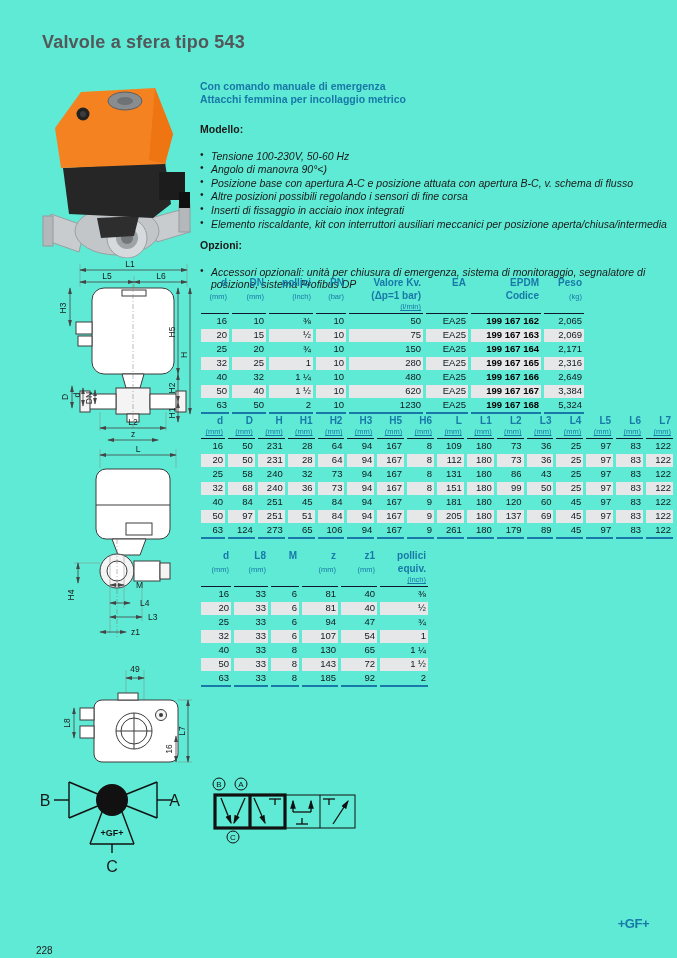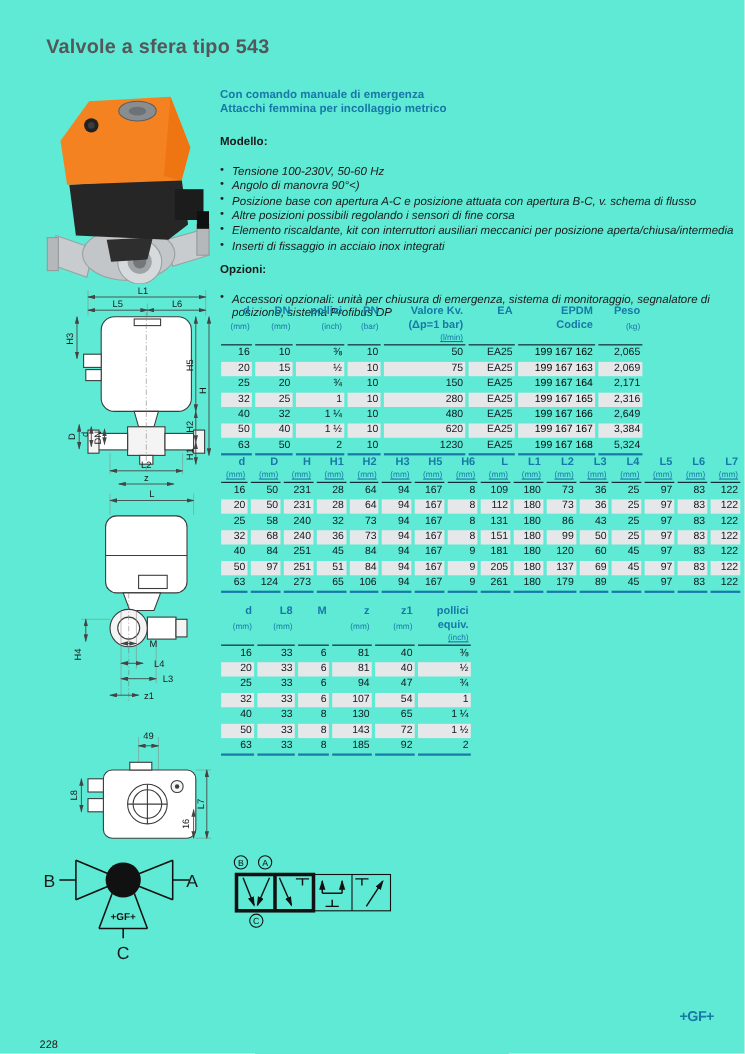--- a/index.html
+++ b/index.html
@@ -20,21 +20,21 @@
   #t1{left:198px;top:276px;}
   #t2{left:198px;top:414px;}
   #t3{left:198px;top:549px;}
   table{border-collapse:separate;border-spacing:3px 1px;table-layout:fixed;}
   #t2 table{width:478px;}
   th,td{padding:0 2px 1px 0;text-align:right;vertical-align:bottom;white-space:nowrap;line-height:1.12;}
   th.h-label{color:#1878a8;font-weight:bold;font-size:10px;}
   th.h-unit{color:#1878a8;font-weight:normal;font-size:7.5px;}
   thead tr.h-last th{border-bottom:1px solid #0f172a;text-decoration:underline;}
   td{font-size:9.5px;color:#10181f;height:12px;}
-  td.bold{font-weight:normal;color:#000;}
+  td.bold{font-weight:bold;color:#000;}
   tbody tr:nth-child(even) td{background:#e6e7e8;}
   tbody tr:last-child td{border-bottom:2px solid #1878a8;}
   #t1 table tr:first-child th:nth-child(1){width:26px}
   #t1 table tr:first-child th:nth-child(2){width:32px}
   #t1 table tr:first-child th:nth-child(3){width:42px}
   #t1 table tr:first-child th:nth-child(4){width:28px}
   #t1 table tr:first-child th:nth-child(5){width:72px}
   #t1 table tr:first-child th:nth-child(6){width:40px}
   #t1 table tr:first-child th:nth-child(7){width:68px}
   #t1 table tr:first-child th:nth-child(8){width:38px}
@@ -91,22 +91,22 @@
     <div>Attacchi femmina per incollaggio metrico</div>
   </div>
 
   <div class="section sec-modello">
     <div class="sec-head">Modello:</div>
     <ul class="bullets">
       <li>Tensione 100-230V, 50-60 Hz</li>
       <li>Angolo di manovra 90°&lt;)</li>
       <li>Posizione base con apertura A-C e posizione attuata con apertura B-C, v. schema di flusso</li>
       <li>Altre posizioni possibili regolando i sensori di fine corsa</li>
+      <li>Inserti di fissaggio in acciaio inox integrati</li>
       <li>Elemento riscaldante, kit con interruttori ausiliari meccanici per posizione aperta/chiusa/intermedia</li>
-      <li>Inserti di fissaggio in acciaio inox integrati</li>
     </ul>
   </div>
 
   <div class="section sec-opzioni">
     <div class="sec-head">Opzioni:</div>
     <ul class="bullets">
       <li>Accessori opzionali: unità per chiusura di emergenza, sistema di monitoraggio, segnalatore di posizione, sistema Profibus DP</li>
     </ul>
   </div>
 

